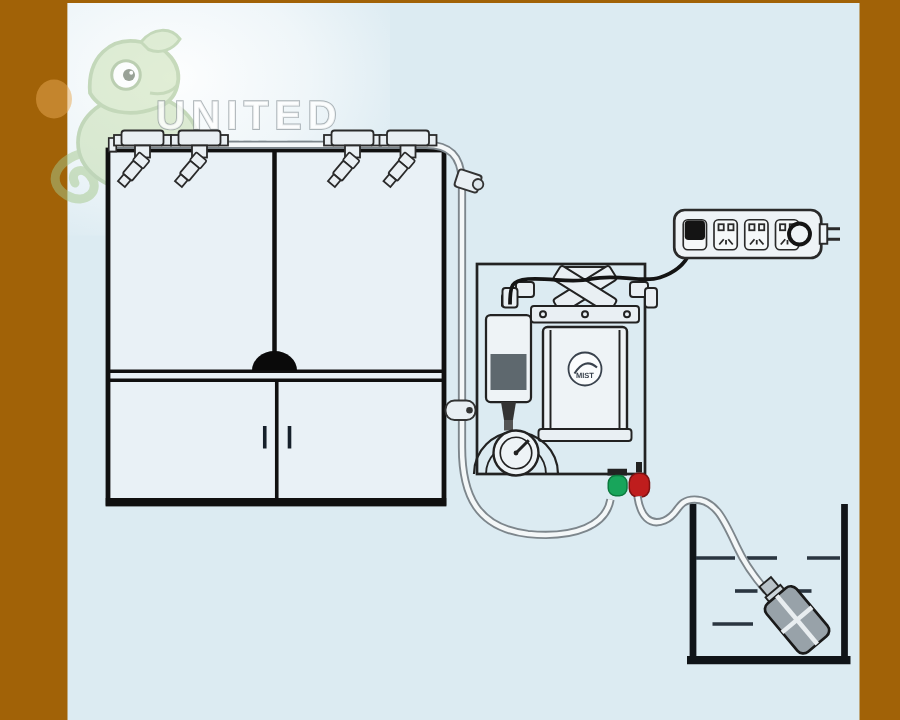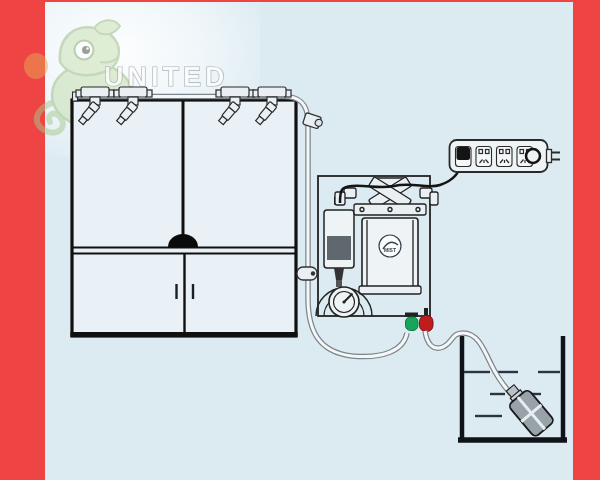--- a/index.html
+++ b/index.html
@@ -1,16 +1,16 @@
 <!DOCTYPE html>
 <html><head>
 <meta charset="utf-8">
 <style>
   html,body{margin:0;padding:0;background:#ffffff;}
-  #stage{position:relative;width:600px;height:480px;background:#ef4444;overflow:hidden;
+  #stage{position:relative;width:600px;height:480px;background:#a16207;overflow:hidden;
          font-family:"Liberation Sans",sans-serif;}
   svg{position:absolute;left:0;top:0;}
   .wm{font-family:"Liberation Sans",sans-serif;font-weight:bold;}
 </style>
 </head>
 <body>
 
 <div id="stage">
 <svg width="600" height="480" viewBox="0 0 600 480">
   <defs>

